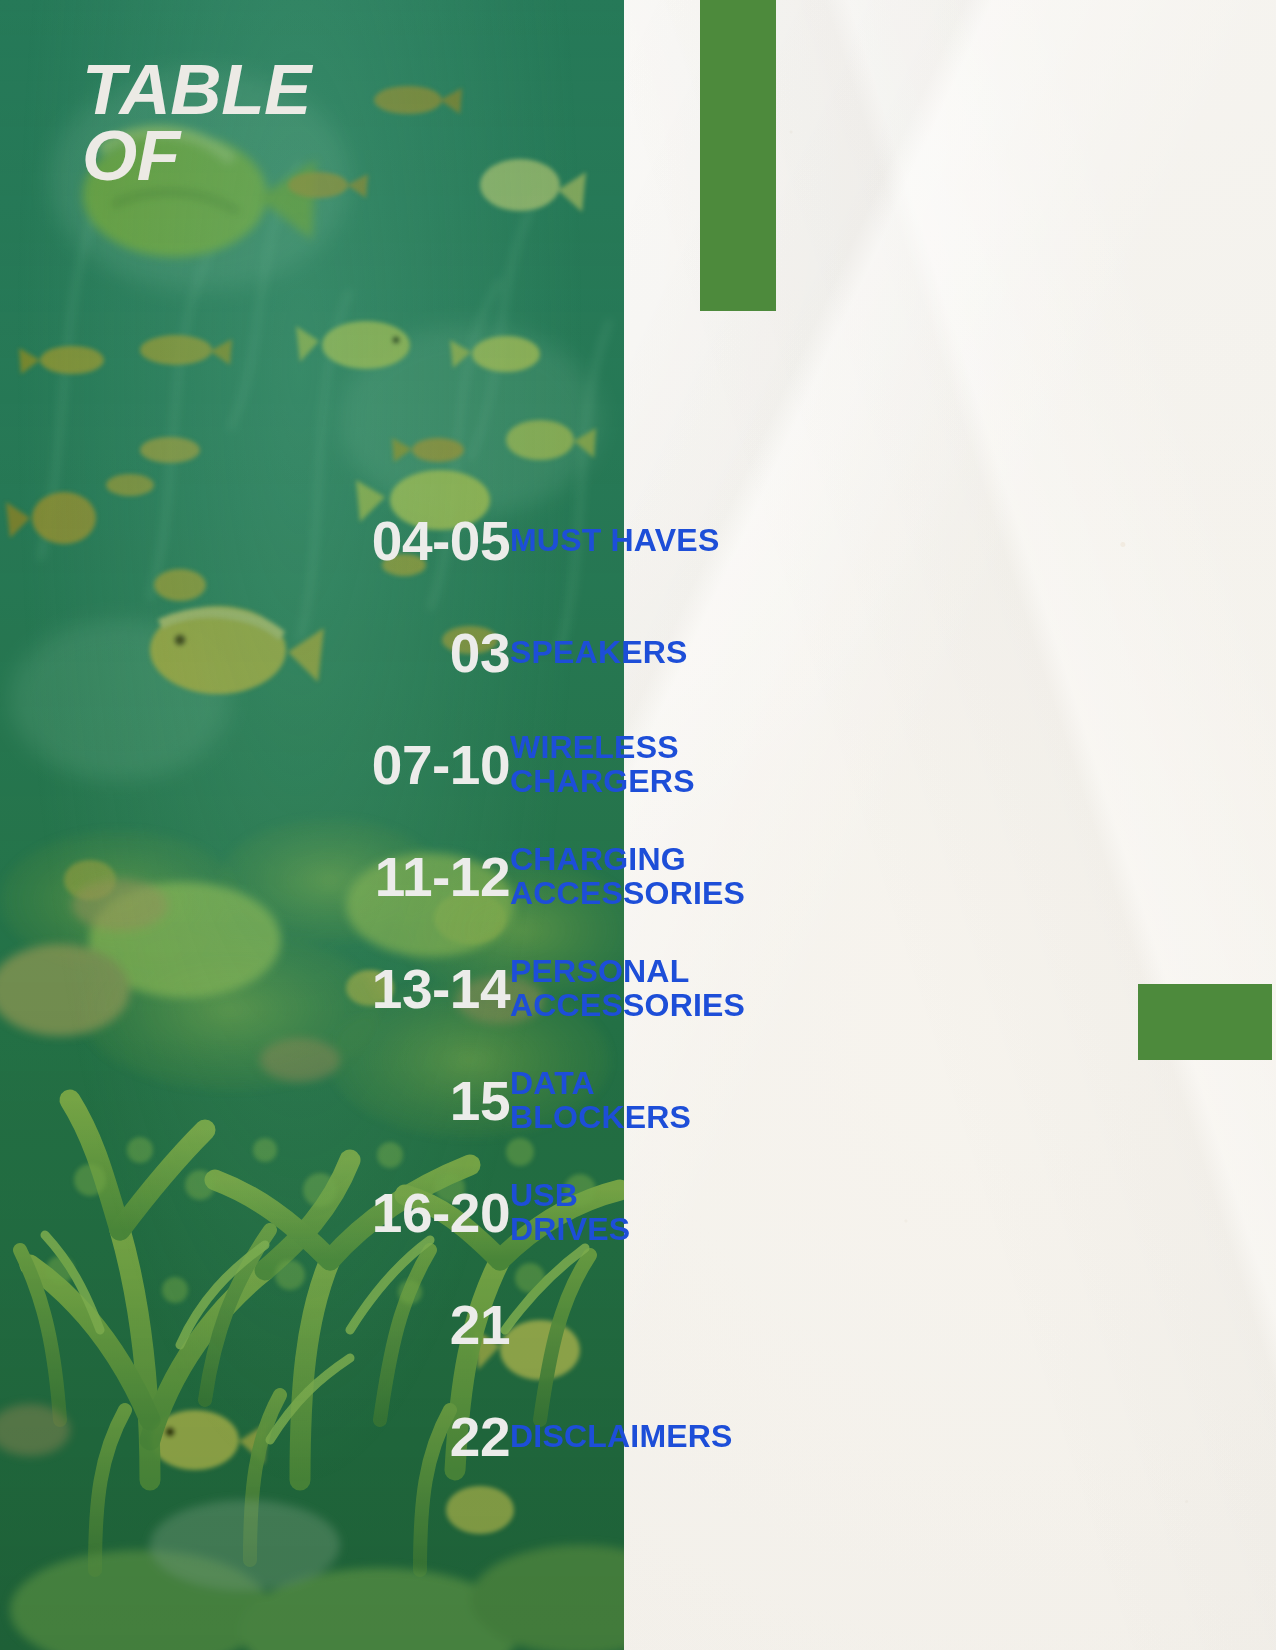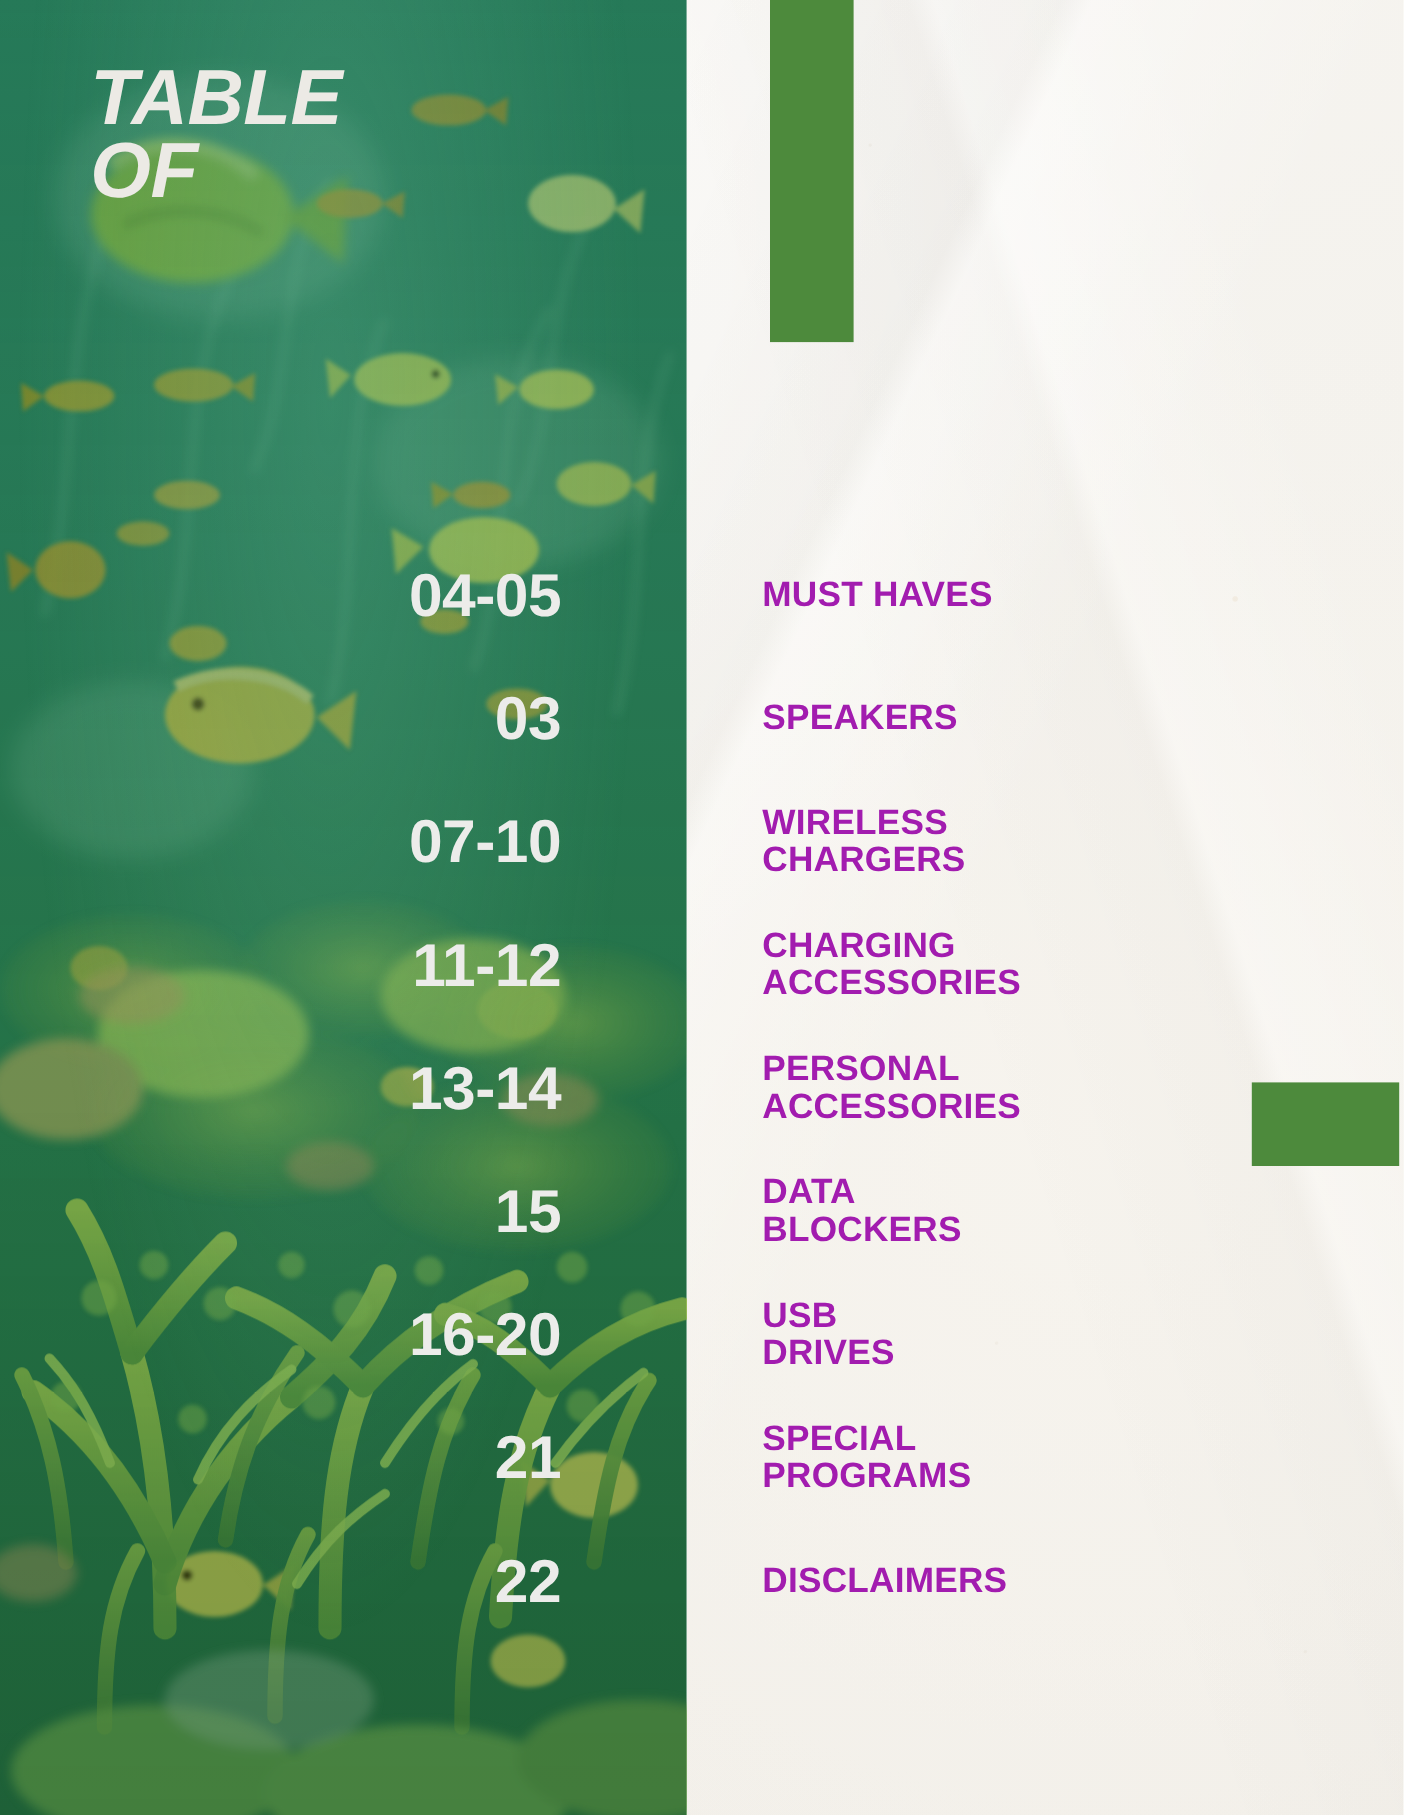--- a/index.html
+++ b/index.html
@@ -113,36 +113,34 @@
     position: absolute;
     left: 0; top: 485px;
     width: 1276px;
   }
   .toc-row {
     position: relative;
     display: flex;
     align-items: center;
     width: 1276px;
     height: 112px;
-    gap: 28px;
   }
   .toc-num {
     width: 510px;
     padding-right: 0;
     text-align: right;
     color: #ececea;
     font-size: 55px;
     font-weight: 700;
     line-height: 1.0;
     letter-spacing: -0.5px;
     white-space: nowrap;
   }
   .toc-label {
-    margin-left: 155px;
-    color: #a21caf;
+    color: #1d4ed8;
     font-size: 32px;
     font-weight: 700;
     line-height: 1.06;
     letter-spacing: 0.2px;
     text-transform: uppercase;
     white-space: pre-line;
   }
 </style>
 </head>
 <body>
@@ -427,22 +425,20 @@
     </div>
 
     <div class="toc-row">
       <div class="toc-num">16-20</div>
       <div class="toc-label">USB
 DRIVES</div>
     </div>
 
     <div class="toc-row">
       <div class="toc-num">21</div>
-      <div class="toc-label">SPECIAL
-PROGRAMS</div>
     </div>
 
     <div class="toc-row">
       <div class="toc-num">22</div>
       <div class="toc-label">DISCLAIMERS</div>
     </div>
 
   </div>
 </div>
 

